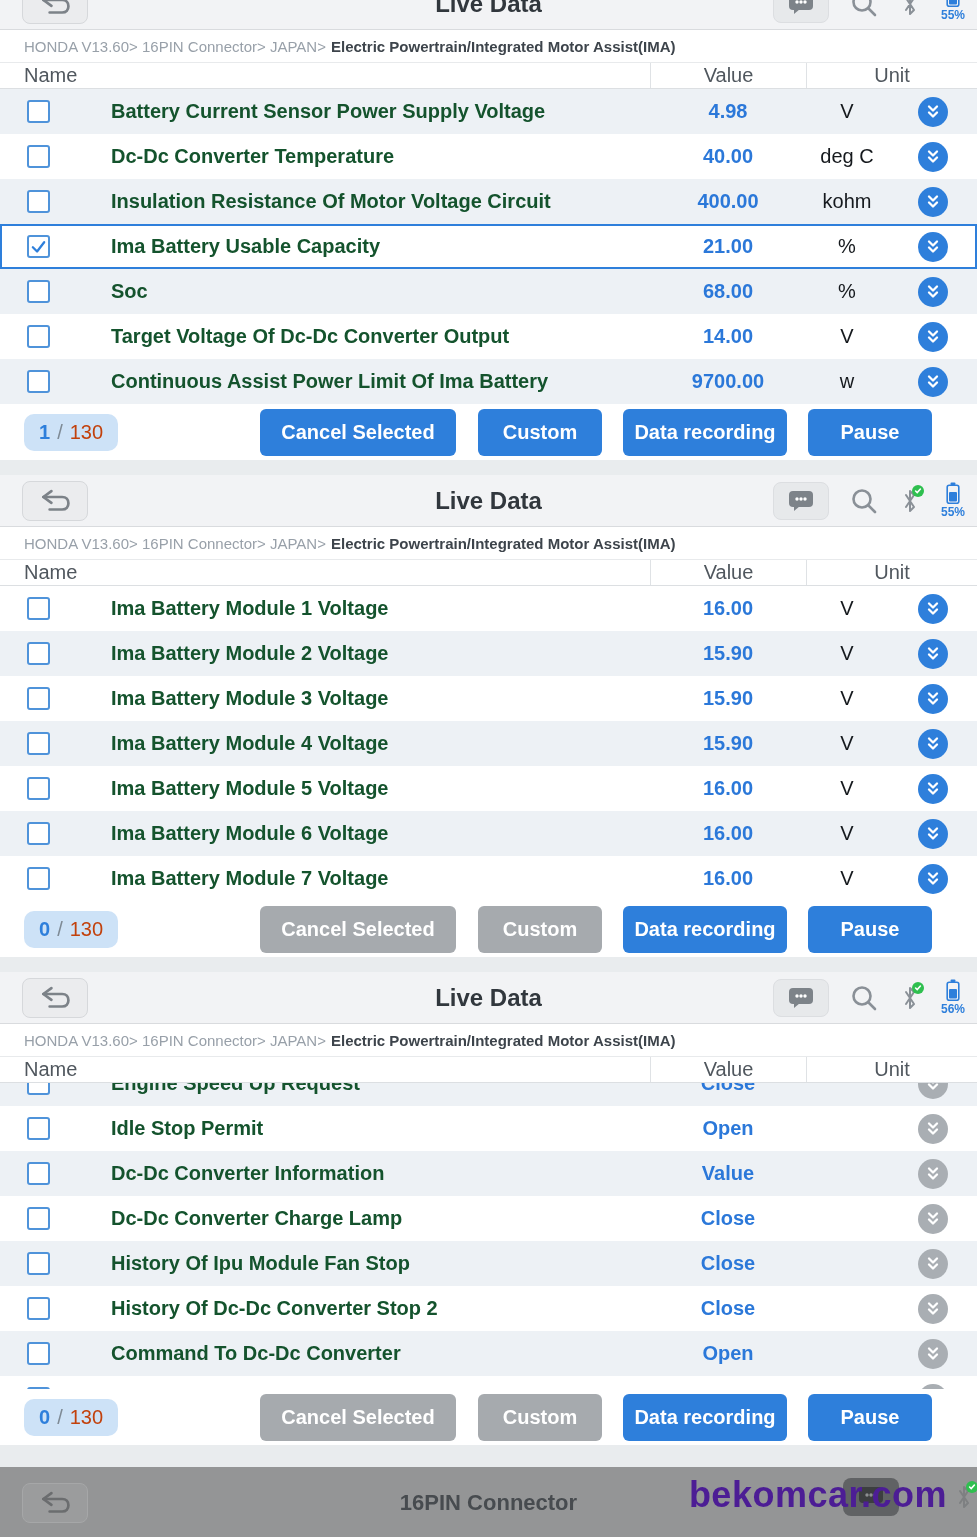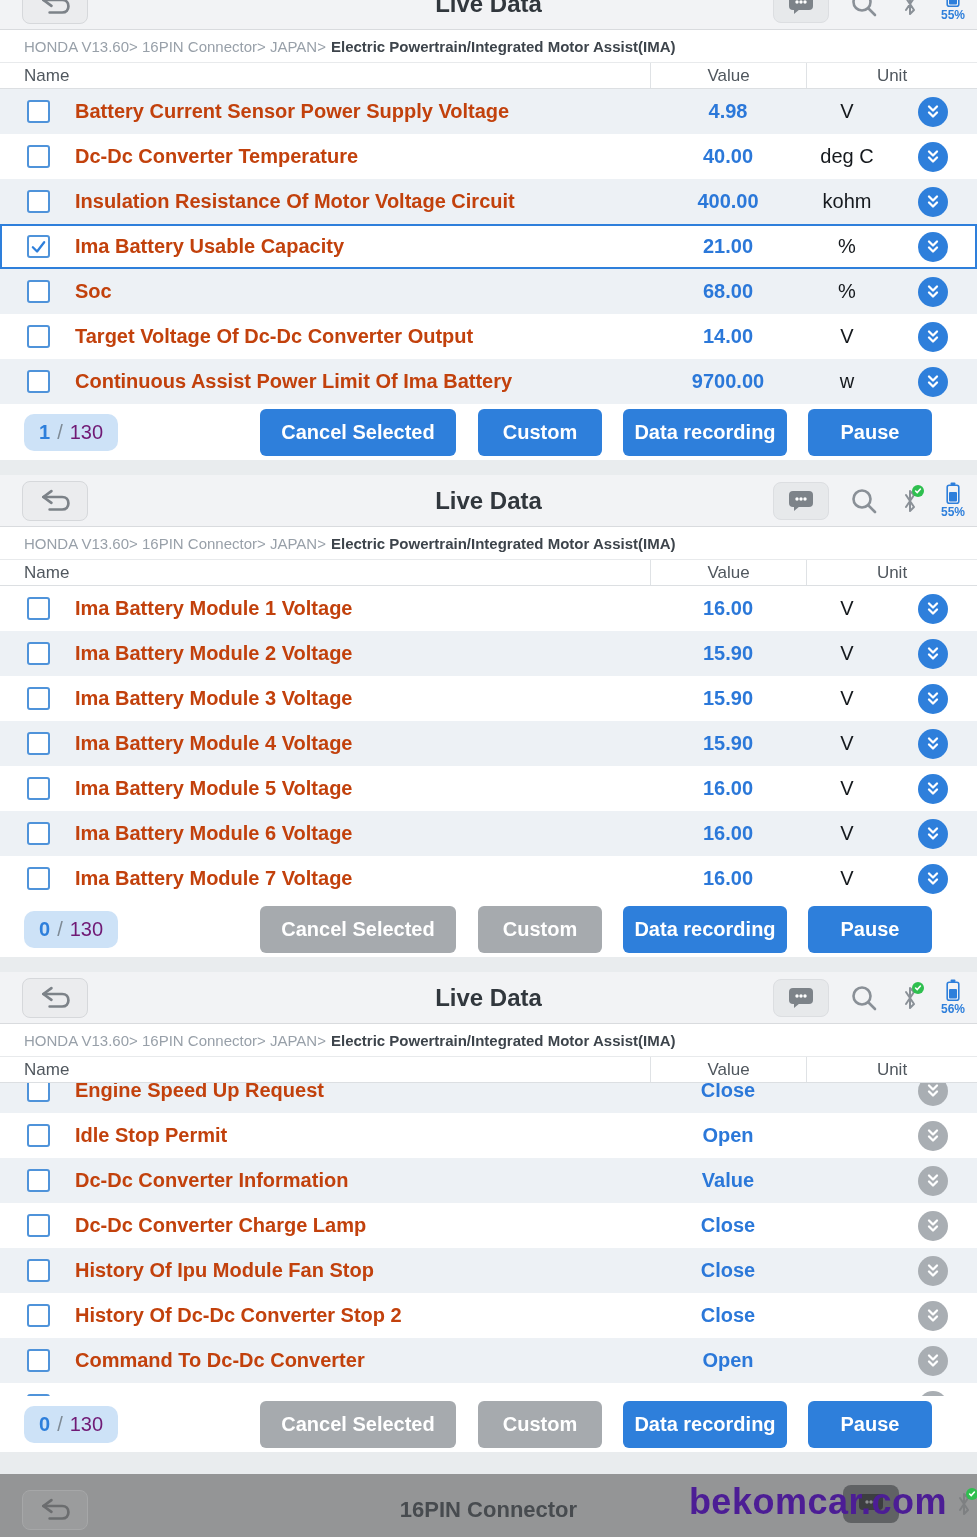--- a/index.html
+++ b/index.html
@@ -28,49 +28,49 @@
              display:flex; align-items:center; justify-content:center; }
 
   
   .breadcrumb{ height:33px; background:#fff; display:flex; align-items:center; padding-left:24px; font-size:15px;
                border-bottom:1px solid #e8eaec; white-space:nowrap; }
   .bc-prefix{ color:#98a0a9; margin-right:5px; }
   .bc-current{ color:#3d444b; font-weight:700; }
 
   
   .colheader{ height:26px; display:flex; align-items:center; background:#fff; border-bottom:1px solid #dcdfe2;
-              font-size:17px; color:#50575e; }
+              font-size:20px; color:#50575e; }
   .h-name{ width:650px; padding-left:24px; }
   .h-val{ width:156px; text-align:center; border-left:1px solid #dfe2e5; align-self:stretch; display:flex; align-items:center; justify-content:center; }
   .h-unit{ width:171px; text-align:center; border-left:1px solid #dfe2e5; align-self:stretch; display:flex; align-items:center; justify-content:center; }
 
   
   .row{ height:45px; display:flex; align-items:center; background:#fff; }
   .row.alt{ background:#edf1f5; }
   .row.selected{ box-shadow: inset 0 0 0 2px #2e7fdb; align-items: center; }
   .cb{ width:23px; height:23px; border:2px solid #4f93da; border-radius:3px; background:#fff; margin-left:27px;
        flex:none; display:flex; align-items:center; justify-content:center; }
   .cb svg{ display:none; }
   .cb.checked svg{ display:block; }
-  .row-name{ flex:1; padding-left:25px; font-size:20px; font-weight:700; color:#c2410c; white-space:nowrap; overflow:hidden; }
+  .row-name{ flex:1; padding-left:25px; font-size:20px; font-weight:700; color:#14532d; white-space:nowrap; overflow:hidden;margin-left:36px; }
   .row-val{ width:156px; text-align:center; font-size:20px; font-weight:700; color:#2b78d9; flex:none; }
   .row-unit{ width:82px; text-align:center; font-size:20px; color:#15191d; flex:none; }
   .row-chev{ width:89px; display:flex; justify-content:center; flex:none; }
   .chev-circle{ width:30px; height:30px; border-radius:50%; background:#2e7fdb; display:flex; align-items:center; justify-content:center; }
   .chev-gray .chev-circle{ background:#a9aeb3; }
-  .row-clip-top{ height:30px; overflow:hidden; position:relative; }
+  .row-clip-top{ height:23px; overflow:hidden; position:relative; }
   .row-clip-top .row{ position:absolute; bottom:0; left:0; right:0; }
   .row-clip-bottom{ height:13px; overflow:hidden; position:relative; }
 
   
   .pfooter{ height:56px; background:#fff; display:flex; align-items:center; }
   .count-badge{ margin-left:24px; background:#cde2f7; border-radius:10px; padding:7px 15px; font-size:20px; display:flex; }
   .b-cur{ color:#2e7fdb; font-weight:700; }
   .b-sep{ color:#7e8a95; margin:0 7px; }
-  .b-tot{ color:#701a75; }
+  .b-tot{ color:#c2410c; }
   .fbtn{ height:47px; border:none; border-radius:6px; background:#2e7fdb; color:#fff; font-size:20px; font-weight:700;
          font-family:"Liberation Sans", sans-serif; cursor:pointer; }
   .fbtn.disabled{ background:#a6aaae; }
   .fbtn.b1{ width:196px; margin-left:auto; }
   .fbtn.b2{ width:124px; margin-left:22px; }
   .fbtn.b3{ width:164px; margin-left:21px; }
   .fbtn.b4{ width:124px; margin-left:21px; margin-right:45px; }
 
   
   .bottom-gap{ height:22px; background:#e9ecee; }

